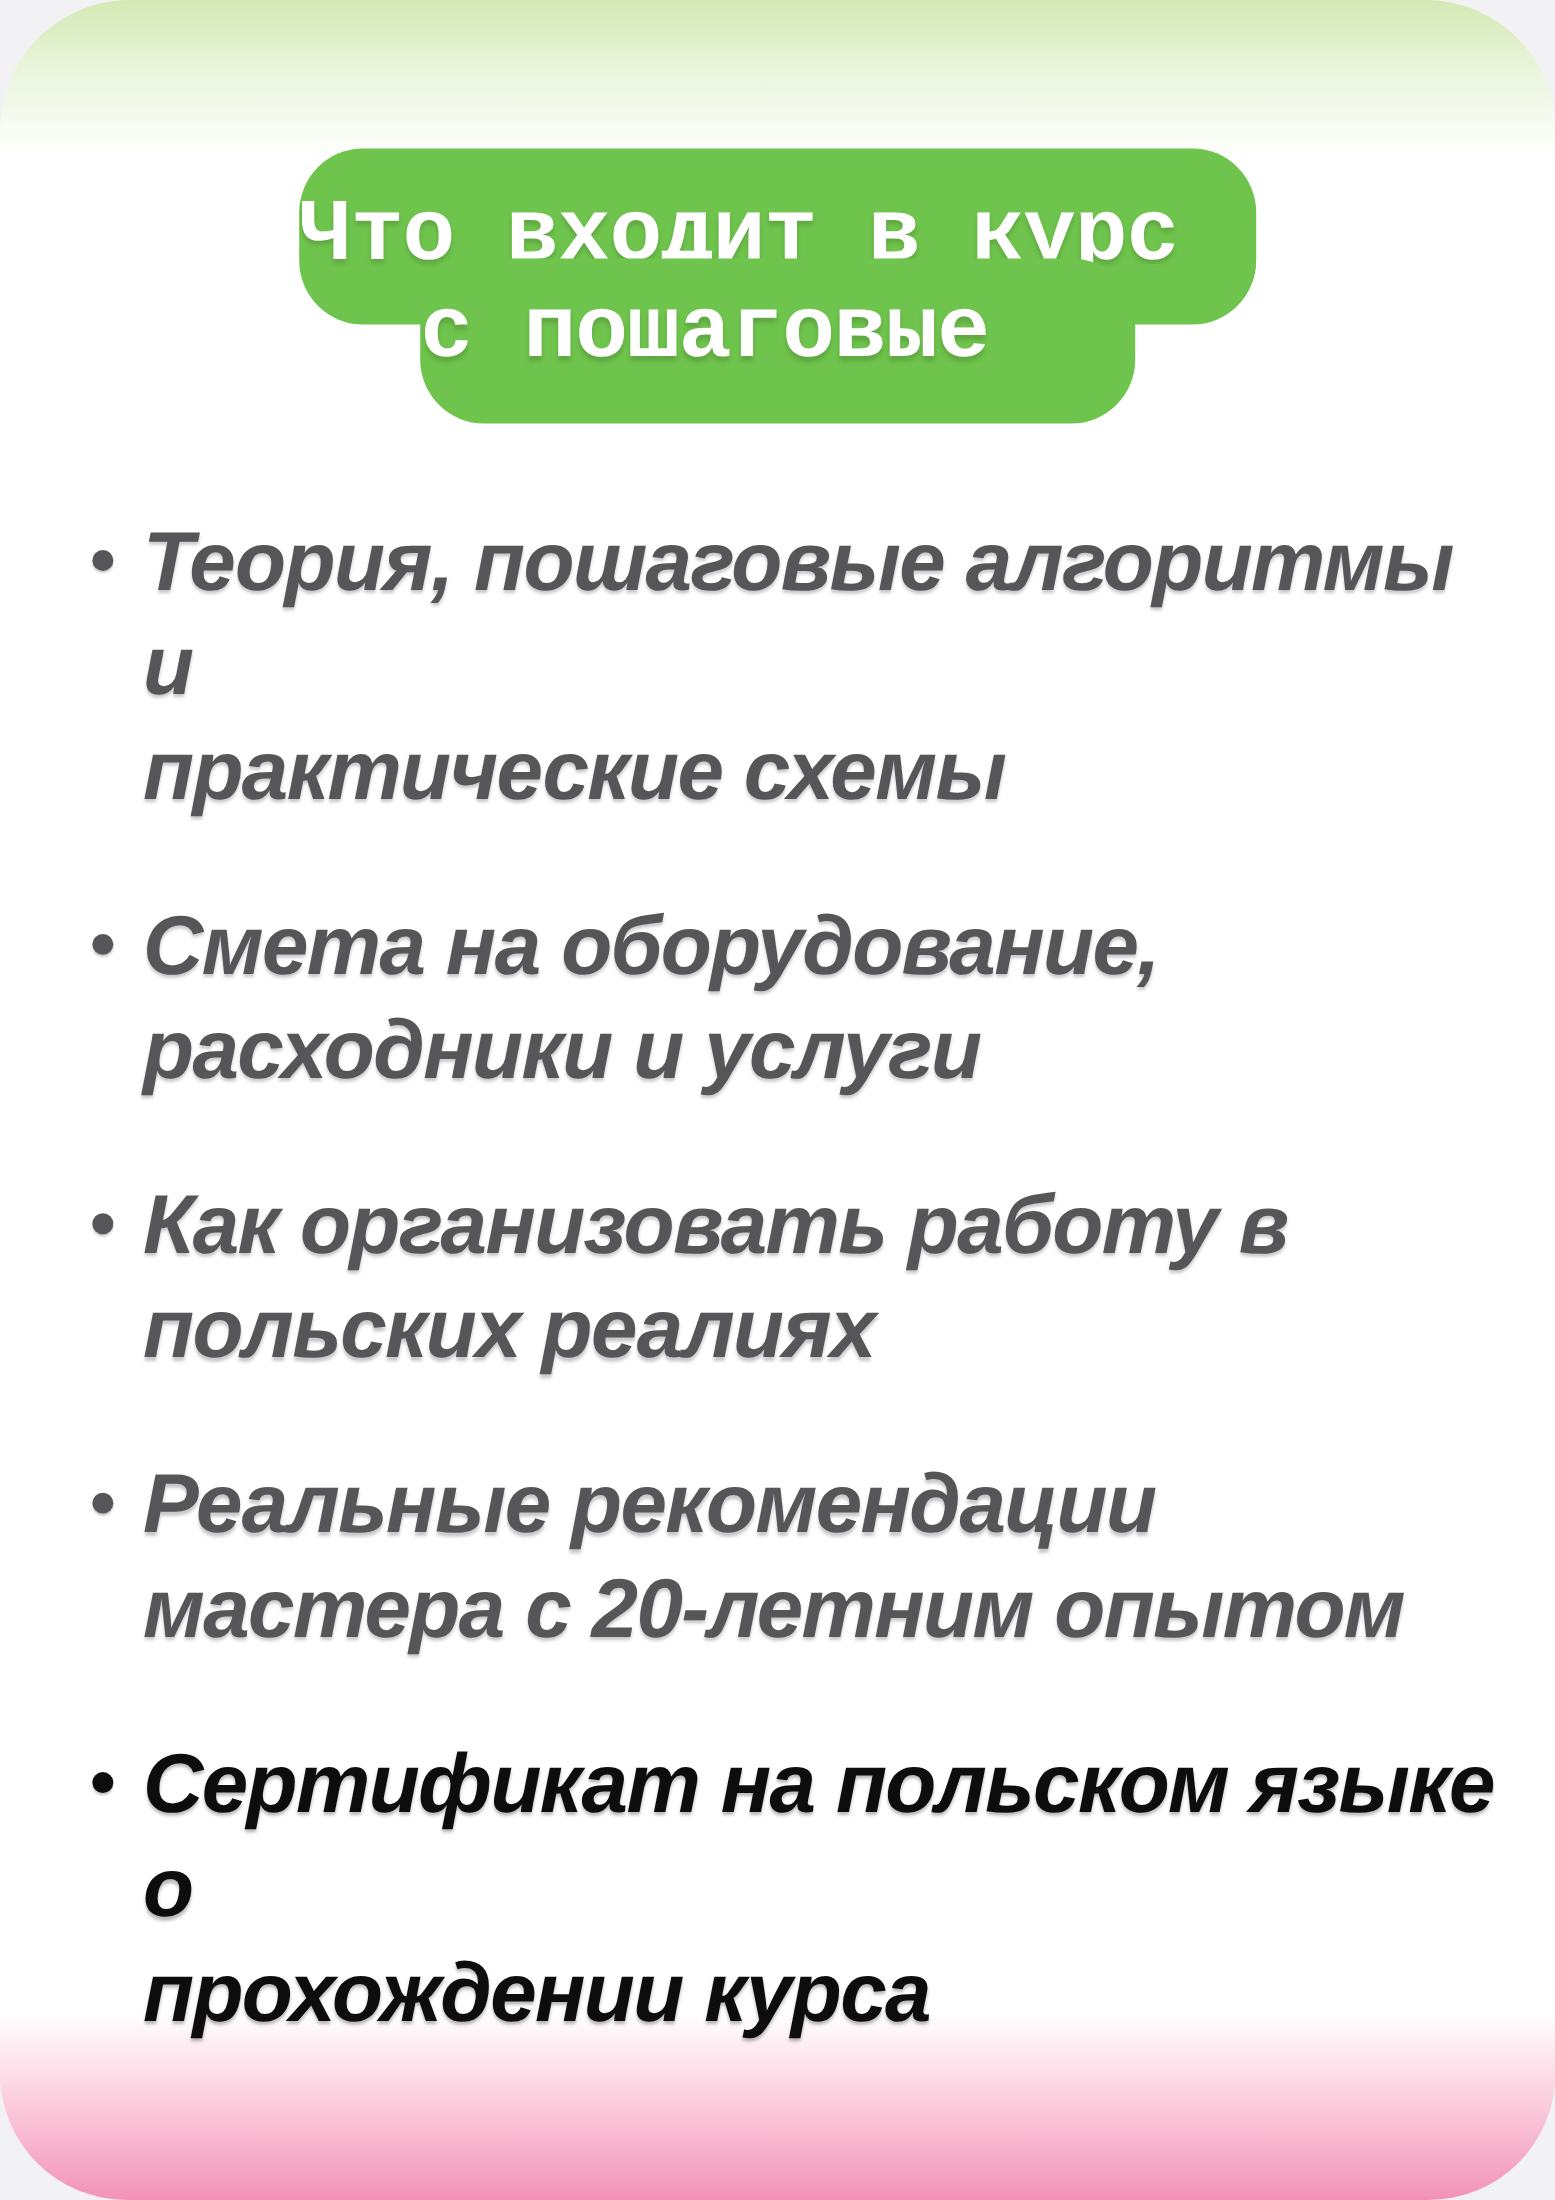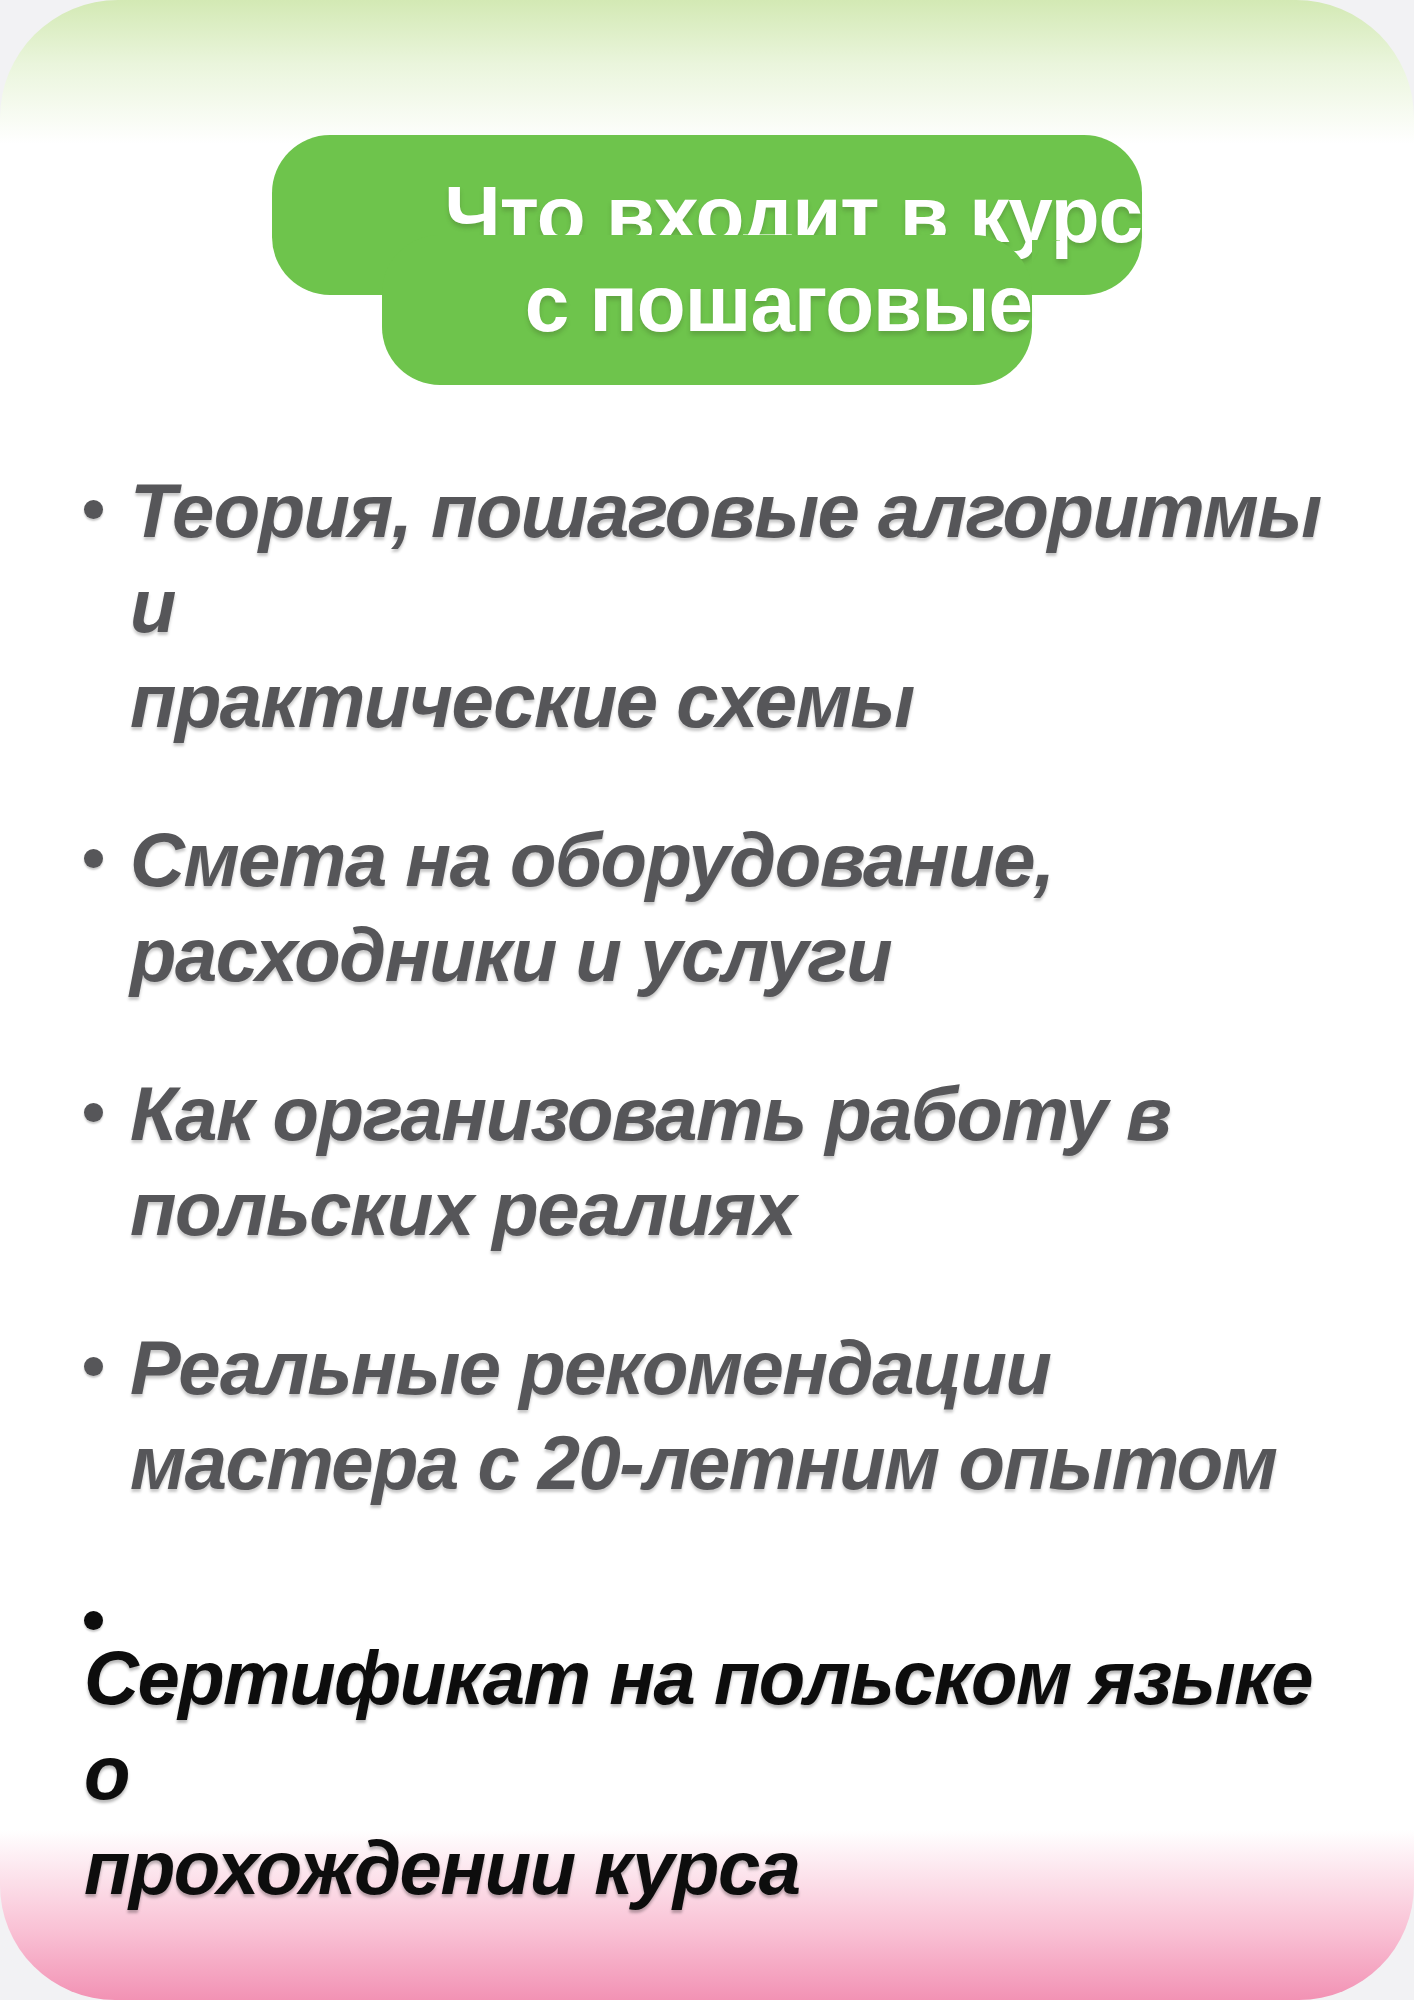--- a/index.html
+++ b/index.html
@@ -31,23 +31,24 @@
   
   .badge {
     position: relative;
     margin-top: 135px;
     text-align: center;
   }
   .badge-top, .badge-bottom {
     background: var(--accent-green, #6ec44c);
     display: flex;
     align-items: center;
-    justify-content: flex-end;
+    justify-content: flex-start;
     margin: 0 auto;
     position: relative;
+    font-family: Liberation Mono, monospace;
   }
   .badge-top {
     width: 870px;
     height: 160px;
     border-radius: 58px;
   }
   .badge-bottom {
     width: 650px;
     height: 150px;
     border-radius: 58px;
@@ -106,21 +107,20 @@
     margin-right: 27px;
     box-shadow: 0 2px 2px rgba(0,0,0,0.22);
   }
   .item-text {
     white-space: pre-line;
     font-style: italic;
   }
   .course-item--emphasis {
     color: var(--text-black, #0d0d0d);
     text-shadow: 0 3px 3px rgba(0,0,0,0.28);
-    flex-direction: column;
   }
   .course-item--emphasis .bullet-dot {
     background: var(--text-black, #0d0d0d);
   }
 </style>
 </head>
 <body>
 
 <div class="card">
 

